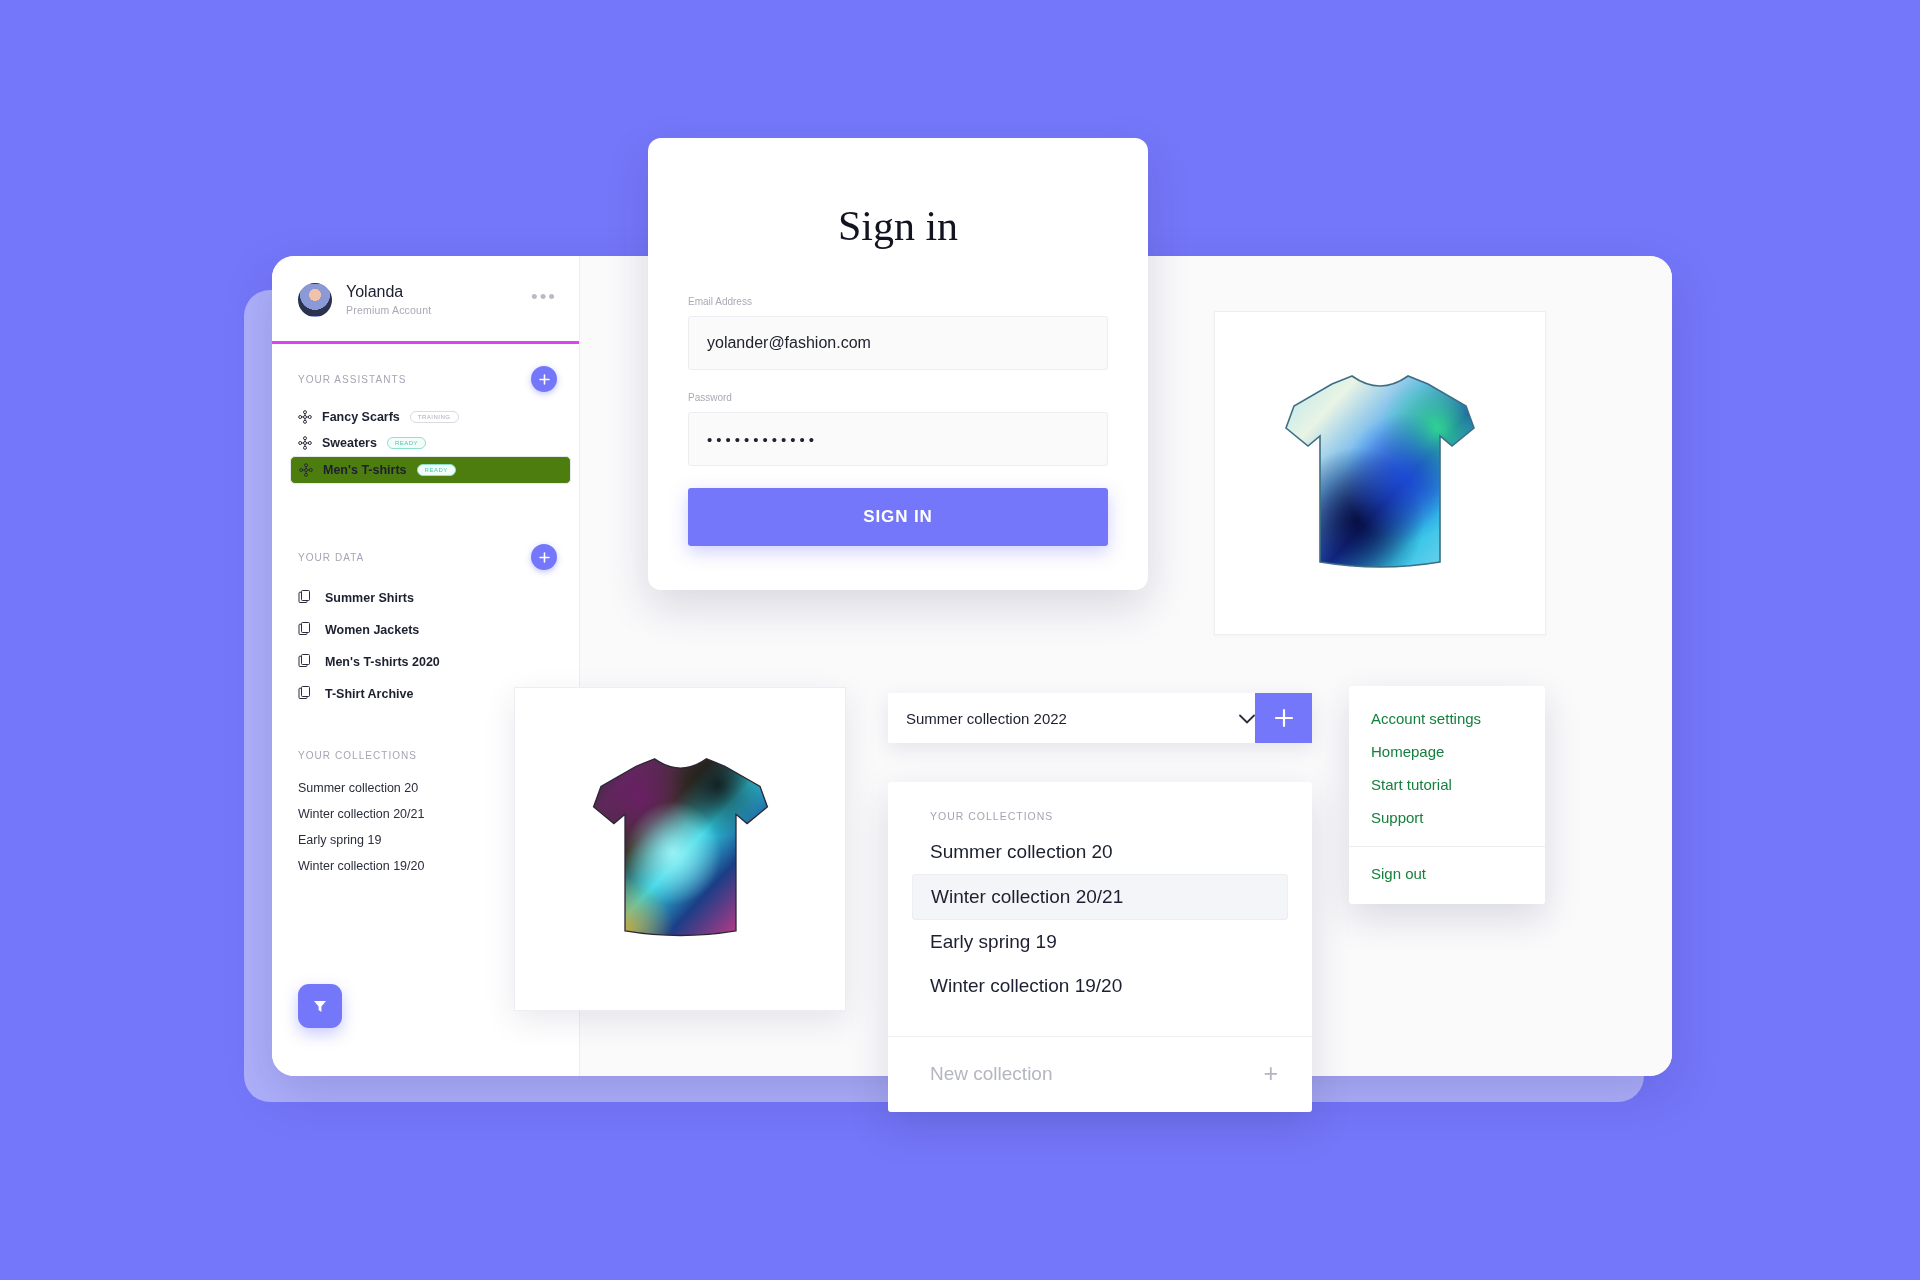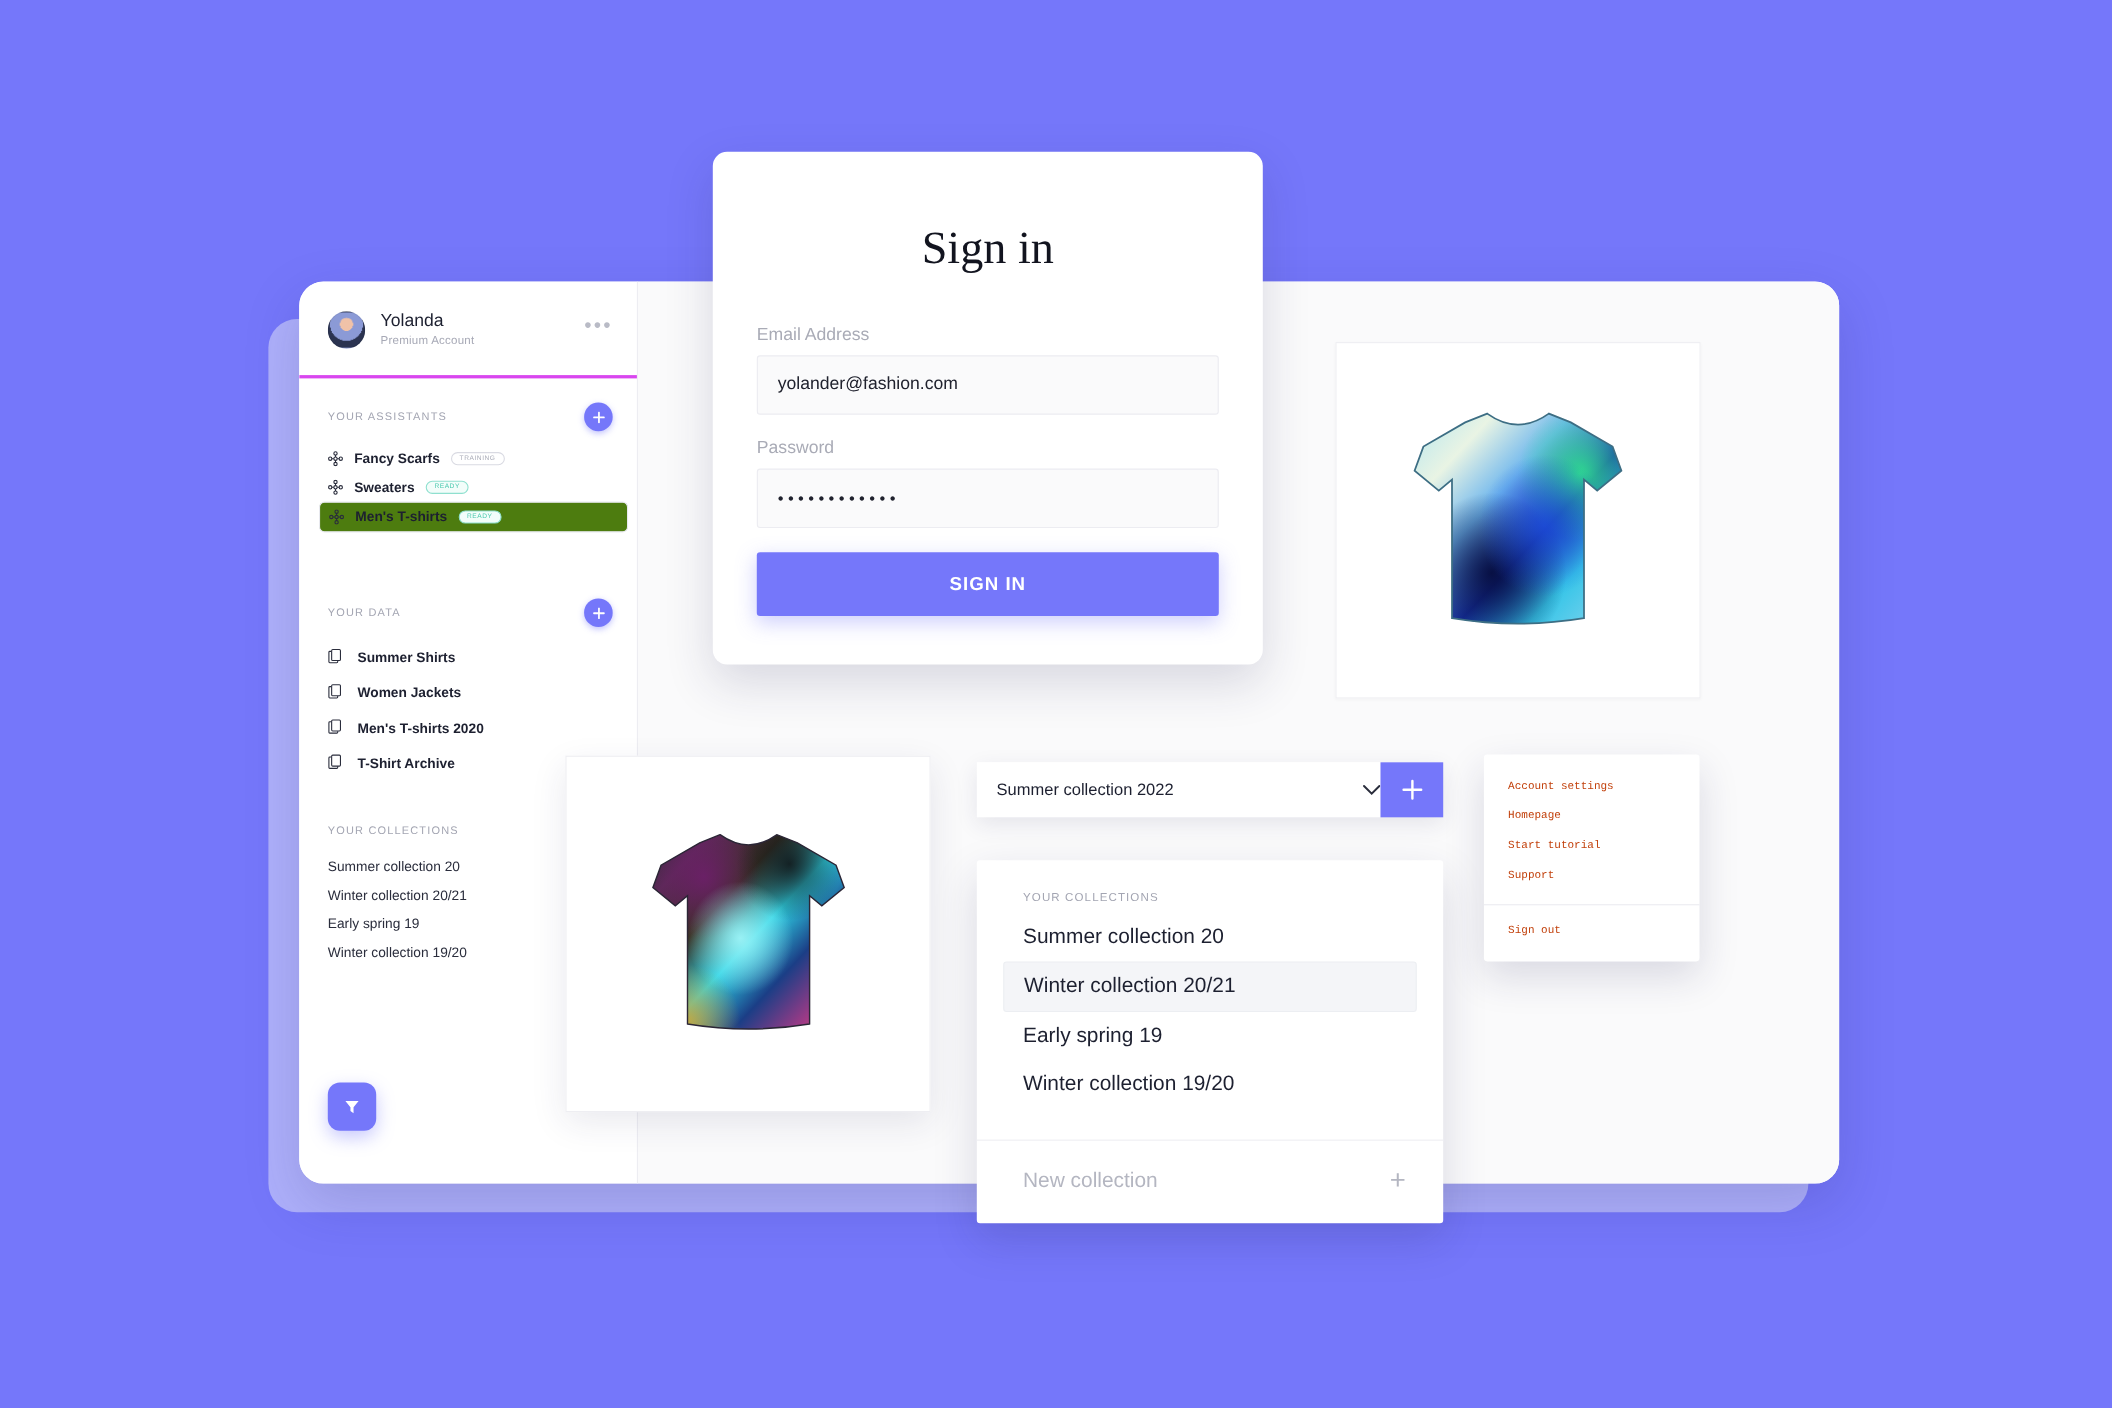--- a/index.html
+++ b/index.html
@@ -143,21 +143,21 @@
     left: 648px; top: 138px; width: 500px;
     background: #fff; border-radius: 13px;
     box-shadow: 0 16px 44px rgba(35,35,90,0.16);
     padding: 12px 40px 44px 40px;
   }
   .signin-title {
     font-family: "Liberation Serif", serif;
     font-size: 42px; font-weight: 400; color: #12141f;
     text-align: center; padding: 52px 0 46px 0;
   }
-  .field-label { font-size: 16px; color: #a9abb6; margin-bottom: 9px; }
+  .field-label { font-size: 10px; color: #a9abb6; margin-bottom: 9px; }
   .field-input {
     height: 54px; border: 1px solid #ececf1; background: #fafafb;
     border-radius: 3px; display: flex; align-items: center;
     padding: 0 18px; font-size: 16px; color: #20222e;
     width: 100%;
   }
   .field-wrap { margin-bottom: 22px; }
   .dots { letter-spacing: 4px; font-size: 15px; color: #20222e; }
   .signin-btn {
     margin-top: 22px; height: 58px; background: #7577fa; color: #fff;
@@ -213,21 +213,21 @@
   }
   .dd-foot .plus { font-size: 25px; color: #b4b6c1; line-height: 1; }
 
   .account-menu {
     left: 1349px; top: 686px; width: 196px;
     background: #fff; border-radius: 3px;
     box-shadow: 0 14px 36px rgba(35,35,90,0.15);
     padding: 16px 0 6px 0;
   }
   .am-item {
-    font-size: 10px; color: #c2410c; padding: 8px 22px; cursor: pointer; font-family: Liberation Mono, monospace;
+    font-size: 15px; color: #15803d; padding: 8px 22px; cursor: pointer;
   }
   .am-sep { height: 1px; background: #ececf1; margin: 12px 0 10px 0; }
   .am-item.last { padding-bottom: 16px; }
 </style>
 </head>
 <body>
 
 <div id="stage">
 
   <div class="window-base"></div>

